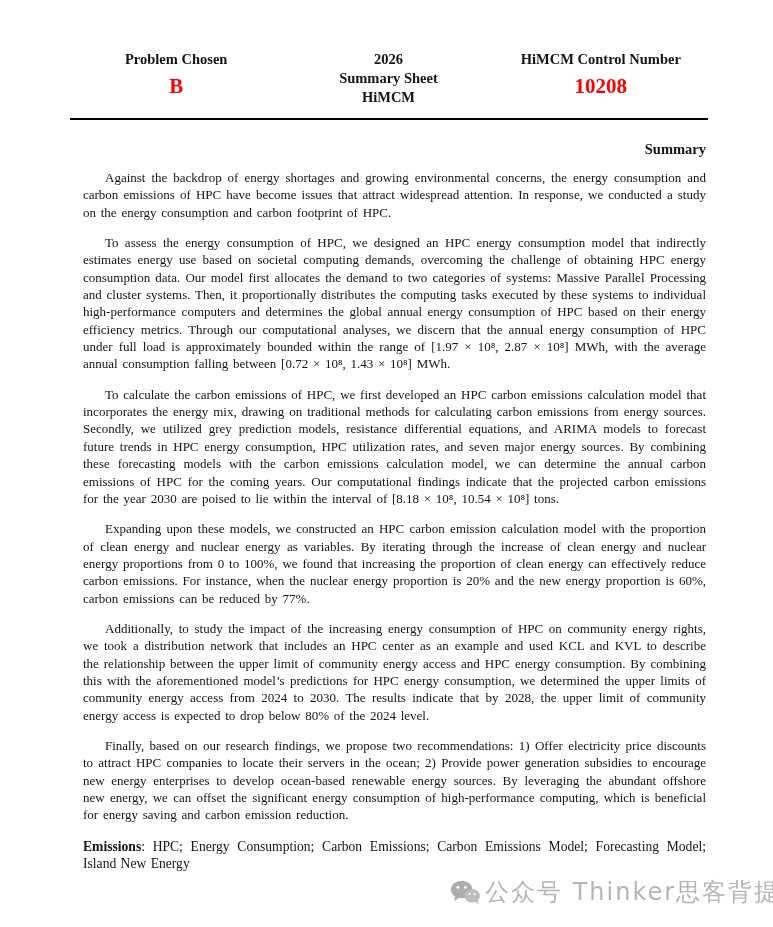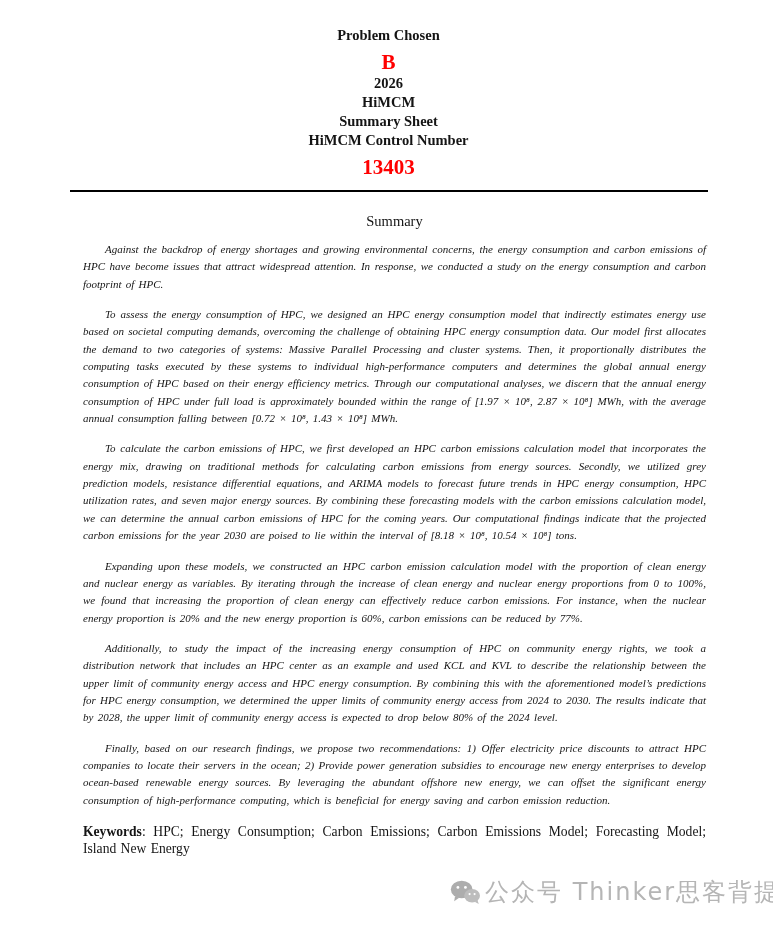--- a/index.html
+++ b/index.html
@@ -16,22 +16,21 @@
     color: #141414;
   }
   .page {
     position: absolute;
     inset: 0;
     background: #ffffff;
   }
   
   .header {
     display: flex;
-    padding: 26px 66px 0 70px;
-    flex-direction: column;
+    padding: 50px 66px 0 70px;
   }
   .hcol {
     flex: 1;
     text-align: center;
   }
   .hlabel {
     font-weight: bold;
     font-size: 14.5px;
     line-height: 19px;
   }
@@ -47,33 +46,32 @@
     border-top: 2px solid #000000;
     margin: 11px 65px 0 70px;
   }
   
   .content {
     position: relative;
     z-index: 1;
     margin: 0 67px 0 83px;
   }
   .summary-title {
-    text-align: center;
+    text-align: right;
     font-size: 14.5px;
-    font-weight: normal;
+    font-weight: bold;
     margin: 21px 0 11px 0;
   }
   .para {
     text-align: justify;
-    font-size: 11px;
+    font-size: 13px;
     line-height: 17.35px;
     margin: 0 0 13px 0;
     text-indent: 22px;
     word-spacing: 1.5px;
-    font-style: italic;
   }
   .keywords {
     text-align: justify;
     font-size: 13.6px;
     line-height: 17.35px;
     margin: 14px 0 0 0;
     word-spacing: 1px;
   }
   .keywords strong {
     font-weight: bold;
@@ -117,37 +115,37 @@
     <span class="wm-text">公众号 Thinker思客背提</span>
   </div>
 
   <header class="header">
     <div class="hcol">
       <div class="hlabel">Problem Chosen</div>
       <div class="hvalue">B</div>
     </div>
     <div class="hcol">
       <div class="hlabel">2026</div>
+      <div class="hlabel">Summary Sheet</div>
       <div class="hlabel">HiMCM</div>
-      <div class="hlabel">Summary Sheet</div>
     </div>
     <div class="hcol">
       <div class="hlabel">HiMCM Control Number</div>
-      <div class="hvalue">13403</div>
+      <div class="hvalue">10208</div>
     </div>
   </header>
 
   <hr class="rule">
 
   <main class="content">
     <h2 class="summary-title">Summary</h2>
 
     <p class="para">Against the backdrop of energy shortages and growing environmental concerns, the energy consumption and carbon emissions of HPC have become issues that attract widespread attention. In response, we conducted a study on the energy consumption and carbon footprint of HPC.</p>
     <p class="para">To assess the energy consumption of HPC, we designed an HPC energy consumption model that indirectly estimates energy use based on societal computing demands, overcoming the challenge of obtaining HPC energy consumption data. Our model first allocates the demand to two categories of systems: Massive Parallel Processing and cluster systems. Then, it proportionally distributes the computing tasks executed by these systems to individual high-performance computers and determines the global annual energy consumption of HPC based on their energy efficiency metrics. Through our computational analyses, we discern that the annual energy consumption of HPC under full load is approximately bounded within the range of [1.97 × 10⁸, 2.87 × 10⁸] MWh, with the average annual consumption falling between [0.72 × 10⁸, 1.43 × 10⁸] MWh.</p>
     <p class="para">To calculate the carbon emissions of HPC, we first developed an HPC carbon emissions calculation model that incorporates the energy mix, drawing on traditional methods for calculating carbon emissions from energy sources. Secondly, we utilized grey prediction models, resistance differential equations, and ARIMA models to forecast future trends in HPC energy consumption, HPC utilization rates, and seven major energy sources. By combining these forecasting models with the carbon emissions calculation model, we can determine the annual carbon emissions of HPC for the coming years. Our computational findings indicate that the projected carbon emissions for the year 2030 are poised to lie within the interval of [8.18 × 10⁸, 10.54 × 10⁸] tons.</p>
     <p class="para">Expanding upon these models, we constructed an HPC carbon emission calculation model with the proportion of clean energy and nuclear energy as variables. By iterating through the increase of clean energy and nuclear energy proportions from 0 to 100%, we found that increasing the proportion of clean energy can effectively reduce carbon emissions. For instance, when the nuclear energy proportion is 20% and the new energy proportion is 60%, carbon emissions can be reduced by 77%.</p>
     <p class="para">Additionally, to study the impact of the increasing energy consumption of HPC on community energy rights, we took a distribution network that includes an HPC center as an example and used KCL and KVL to describe the relationship between the upper limit of community energy access and HPC energy consumption. By combining this with the aforementioned model’s predictions for HPC energy consumption, we determined the upper limits of community energy access from 2024 to 2030. The results indicate that by 2028, the upper limit of community energy access is expected to drop below 80% of the 2024 level.</p>
     <p class="para">Finally, based on our research findings, we propose two recommendations: 1) Offer electricity price discounts to attract HPC companies to locate their servers in the ocean; 2) Provide power generation subsidies to encourage new energy enterprises to develop ocean-based renewable energy sources. By leveraging the abundant offshore new energy, we can offset the significant energy consumption of high-performance computing, which is beneficial for energy saving and carbon emission reduction.</p>
 
-    <p class="keywords"><strong>Keywords</strong><span>: HPC; Energy Consumption; Carbon Emissions; Carbon Emissions Model; Forecasting Model; Island New Energy</span></p>
+    <p class="keywords"><strong>Emissions</strong><span>: HPC; Energy Consumption; Carbon Emissions; Carbon Emissions Model; Forecasting Model; Island New Energy</span></p>
   </main>
 
 </div>
 
 </body></html>

